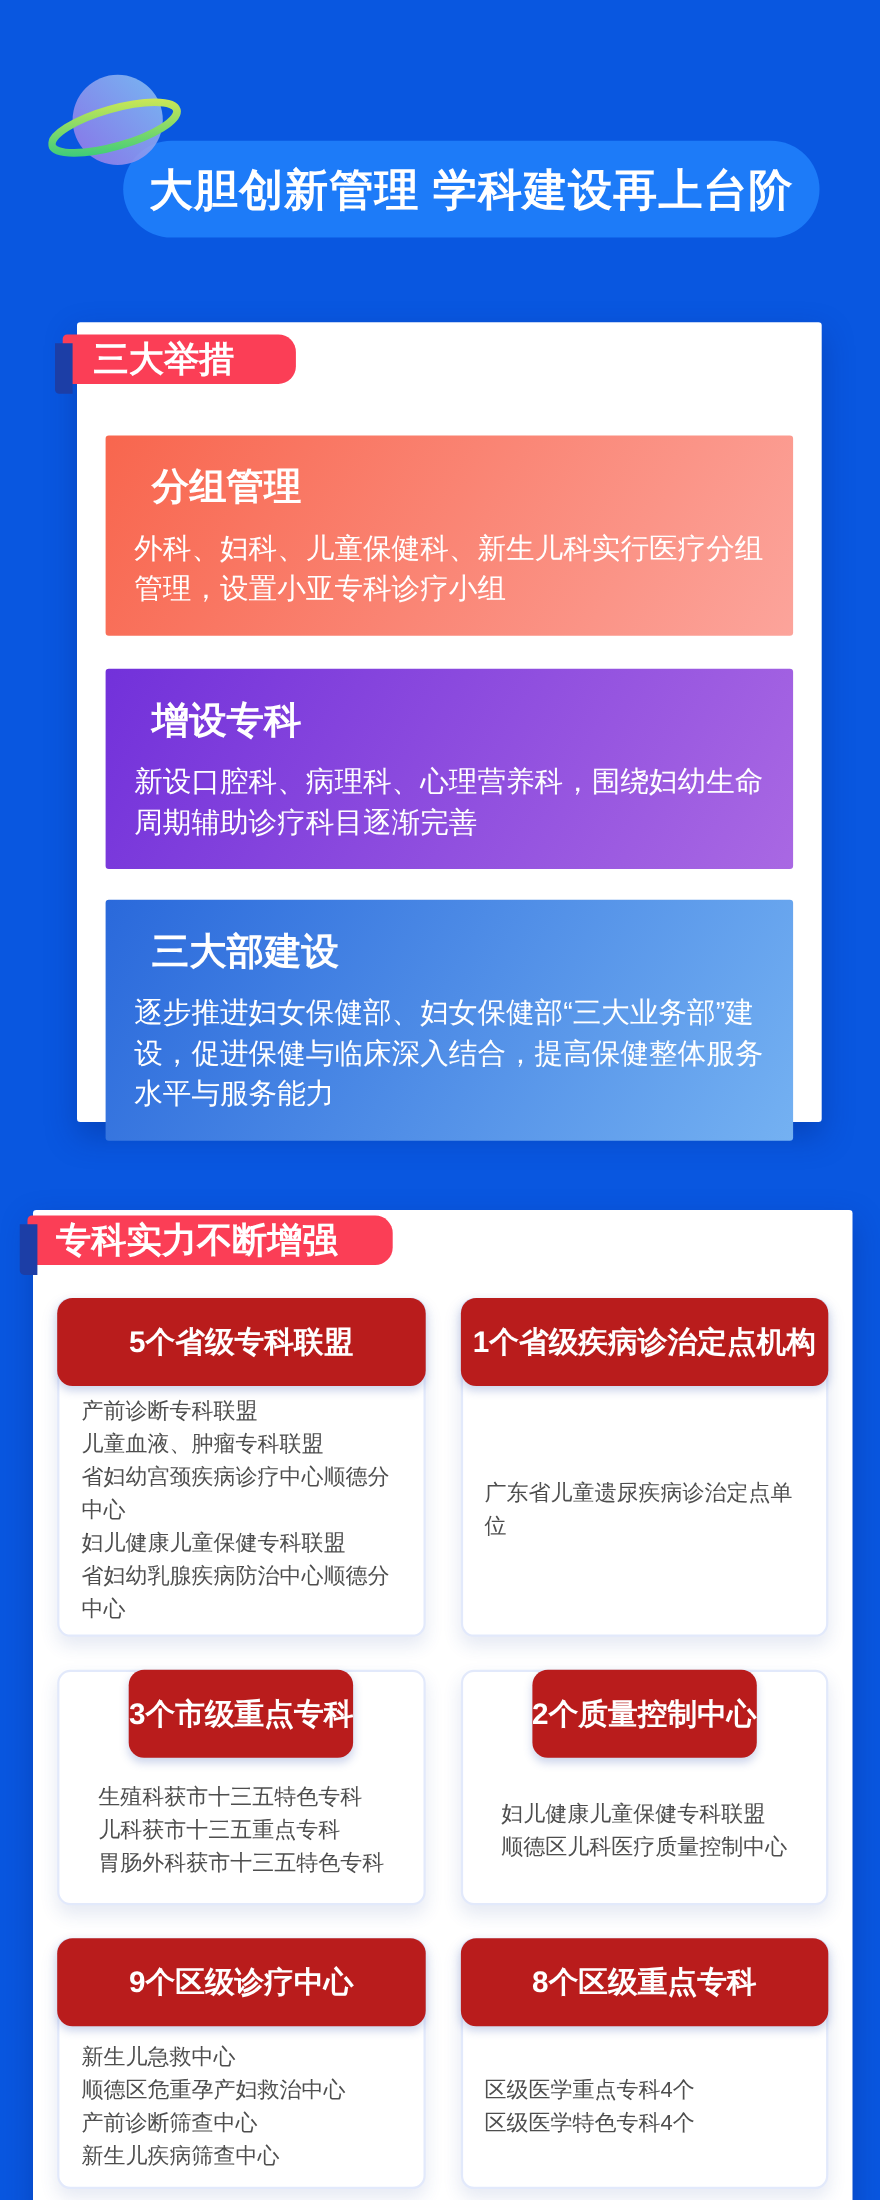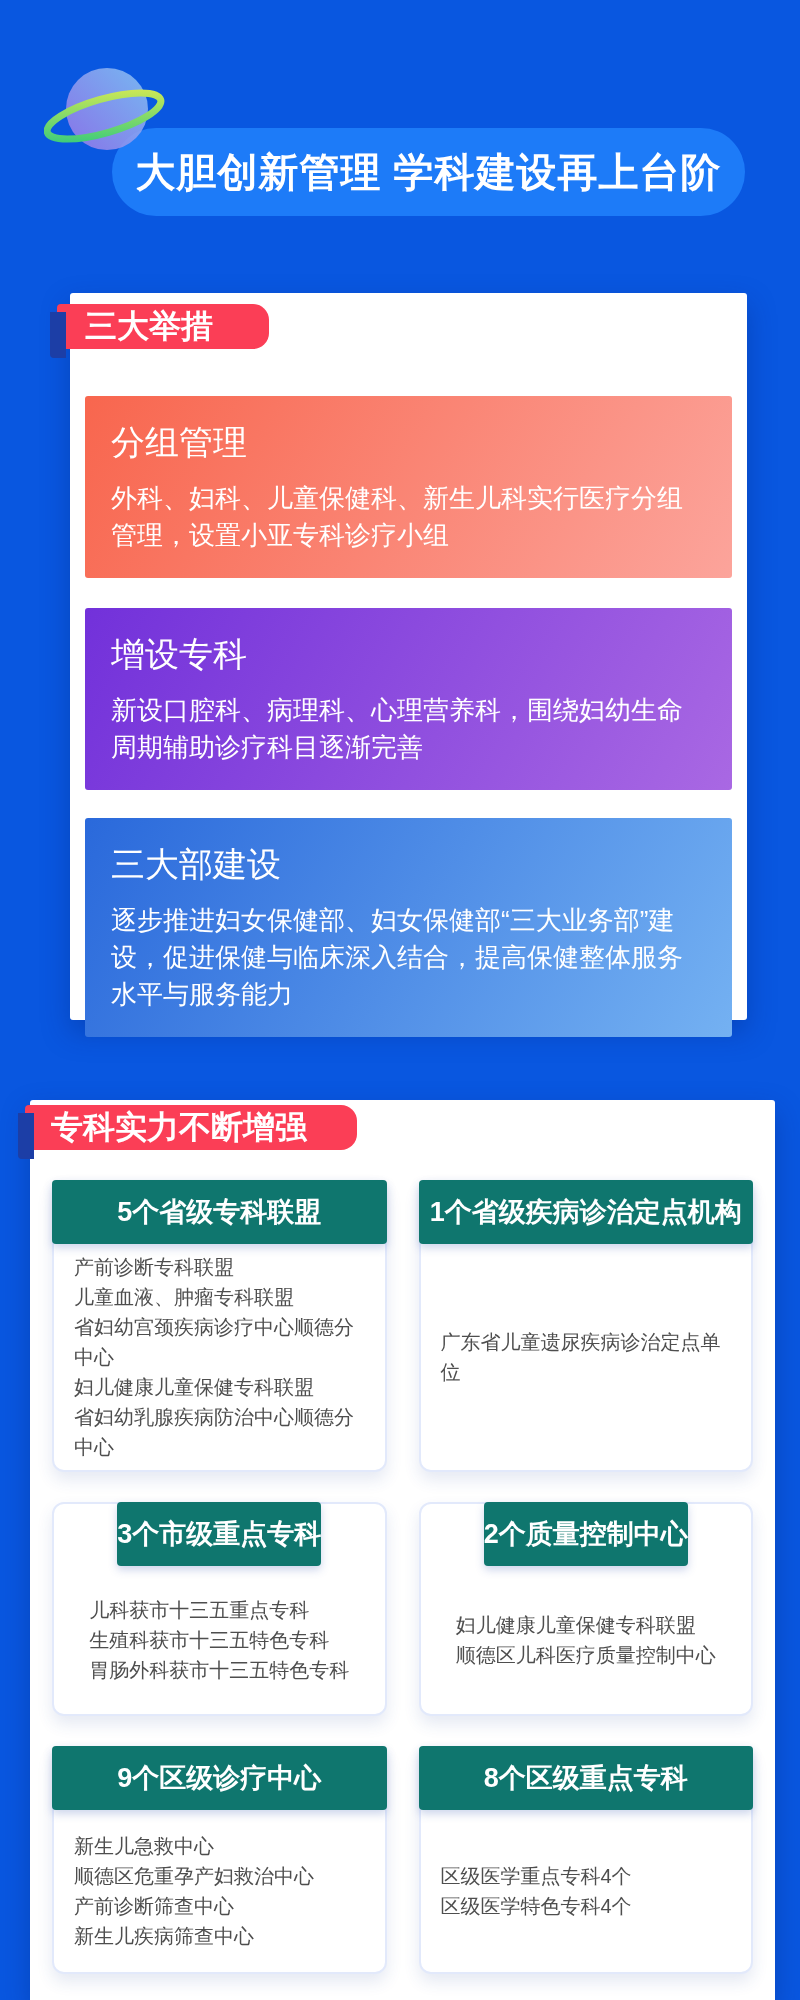--- a/index.html
+++ b/index.html
@@ -17,52 +17,52 @@
   }
   .title-pill .t{
     color:#ffffff;font-size:40px;font-weight:bold;letter-spacing:1px;white-space:nowrap;
   }
   .planet{position:absolute;left:44px;top:56px;width:125px;height:112px;}
   
   .panel{
     position:absolute;background:#ffffff;border-radius:3px;
     box-shadow:0 12px 28px rgba(3,35,120,.35);
   }
-  .panel1{left:70px;top:293px;width:677px;height:727px;padding:103px 15px 0;box-sizing:border-box;}
+  .panel1{left:70px;top:293px;width:677px;height:727px;padding:103px 26px 0;box-sizing:border-box;}
   .panel2{left:30px;top:1100px;width:745px;padding:80px 22px 28px;box-sizing:border-box;}
   
   .ribbon{
     position:absolute;height:45px;background:#fb3e56;color:#fff;
     font-size:32px;font-weight:bold;line-height:45px;white-space:nowrap;
     border-radius:4px 16px 16px 4px;z-index:2;
   }
   .ribbon::before{
     content:"";position:absolute;left:-7px;top:8px;width:16px;height:46px;
     background:#1c3ea6;z-index:-1;border-radius:0 0 0 4px;
   }
   .ribbon1{left:-13px;top:11px;padding:0 56px 0 28px;}
   .ribbon2{left:-5px;top:5px;padding:0 50px 0 26px;font-family:Liberation Serif, serif;}
   
   .mcard{
     border-radius:3px;padding:24px 26px;color:#ffffff;box-sizing:border-box;
   }
-  .mcard .h{font-size:34px;font-weight:normal;margin:0 0 14px 0;}
+  .mcard .h{font-size:34px;font-weight:bold;margin:0 0 14px 16px;}
   .mcard .b{font-size:26px;line-height:37px;}
   .mcard-a{background:linear-gradient(120deg,#f8664e 0%,#fca49b 100%);margin-bottom:30px;min-height:172px;}
   .mcard-b{background:linear-gradient(120deg,#7231da 0%,#a968e3 100%);margin-bottom:28px;min-height:166px;}
   .mcard-c{background:linear-gradient(120deg,#2a69db 0%,#74b1f2 100%);min-height:198px;}
   
   .grid{display:grid;grid-template-columns:1fr 1fr;column-gap:32px;row-gap:30px;}
   .cell{
     background:#ffffff;border:2px solid #e2e9fb;border-radius:12px;
     box-shadow:0 8px 16px rgba(40,70,160,.12);
     display:flex;flex-direction:column;box-sizing:border-box;
   }
   .cell .head{
-    margin:-2px -2px 0;height:64px;border-radius:4px;background:#0f766e;
+    margin:-2px -2px 0;height:80px;border-radius:14px;background:#b91c1c;
     color:#fff;font-size:27px;font-weight:bold;
     display:flex;align-items:center;justify-content:center;text-align:center;
     box-shadow:0 4px 8px rgba(60,90,180,.25);
   }
   .cell .list{
     flex:1;display:flex;flex-direction:column;justify-content:center;
     padding:8px 20px;font-size:20px;line-height:30px;color:#4e4e4e;
   }
   .r1{min-height:228px;} .r2{min-height:214px;align-items:center;} .r3{min-height:228px;}
 </style>
@@ -132,22 +132,22 @@
     <div class="cell r1">
       <div class="head">1个省级疾病诊治定点机构</div>
       <div class="list">
         <div>广东省儿童遗尿疾病诊治定点单位</div>
       </div>
     </div>
 
     <div class="cell r2">
       <div class="head">3个市级重点专科</div>
       <div class="list">
+        <div>生殖科获市十三五特色专科</div>
         <div>儿科获市十三五重点专科</div>
-        <div>生殖科获市十三五特色专科</div>
         <div>胃肠外科获市十三五特色专科</div>
       </div>
     </div>
 
     <div class="cell r2">
       <div class="head">2个质量控制中心</div>
       <div class="list">
         <div>妇儿健康儿童保健专科联盟</div>
         <div>顺德区儿科医疗质量控制中心</div>
       </div>

